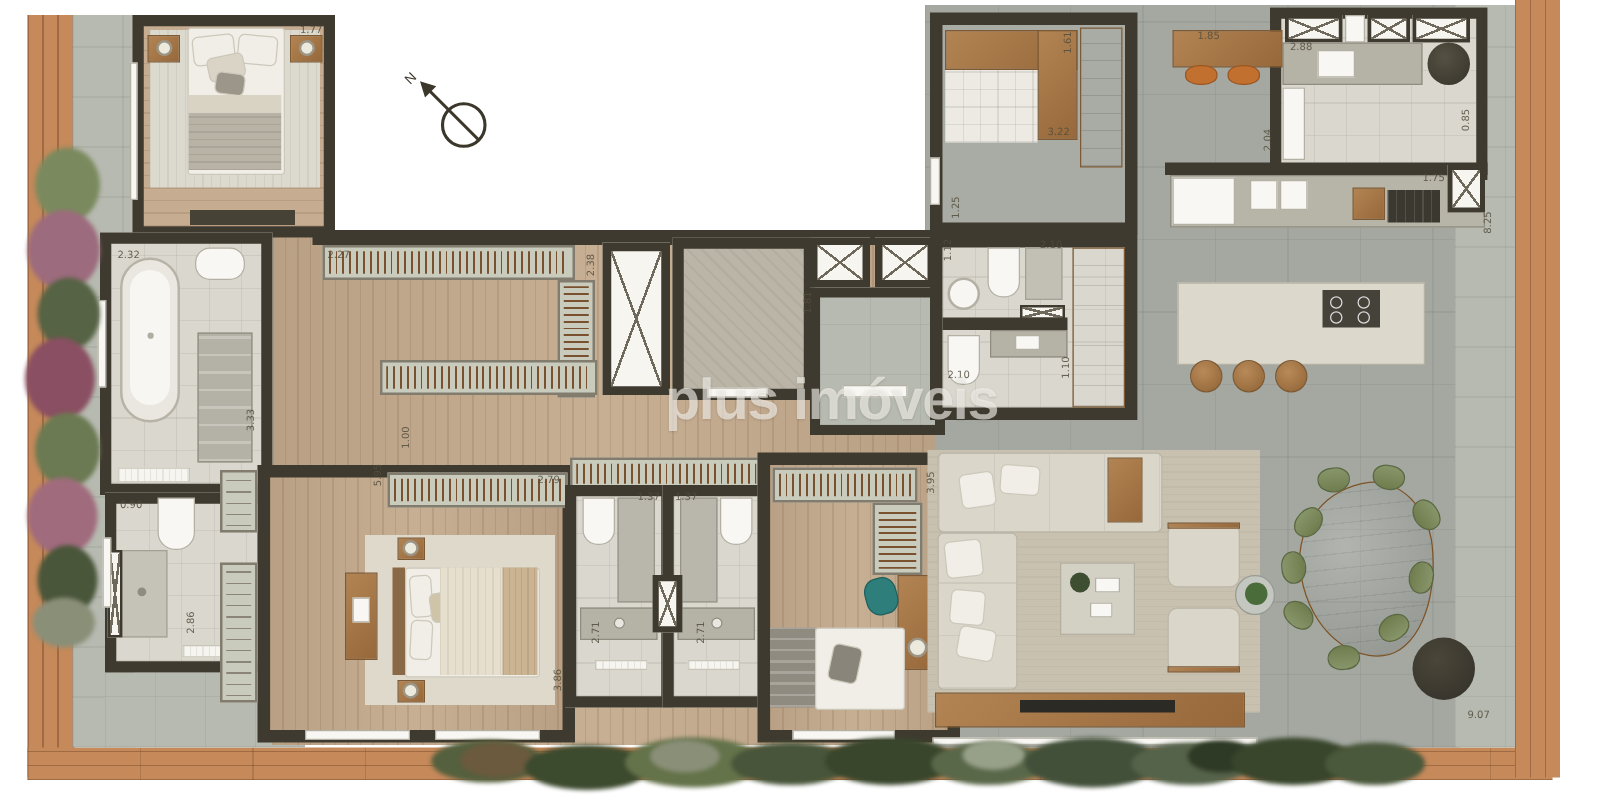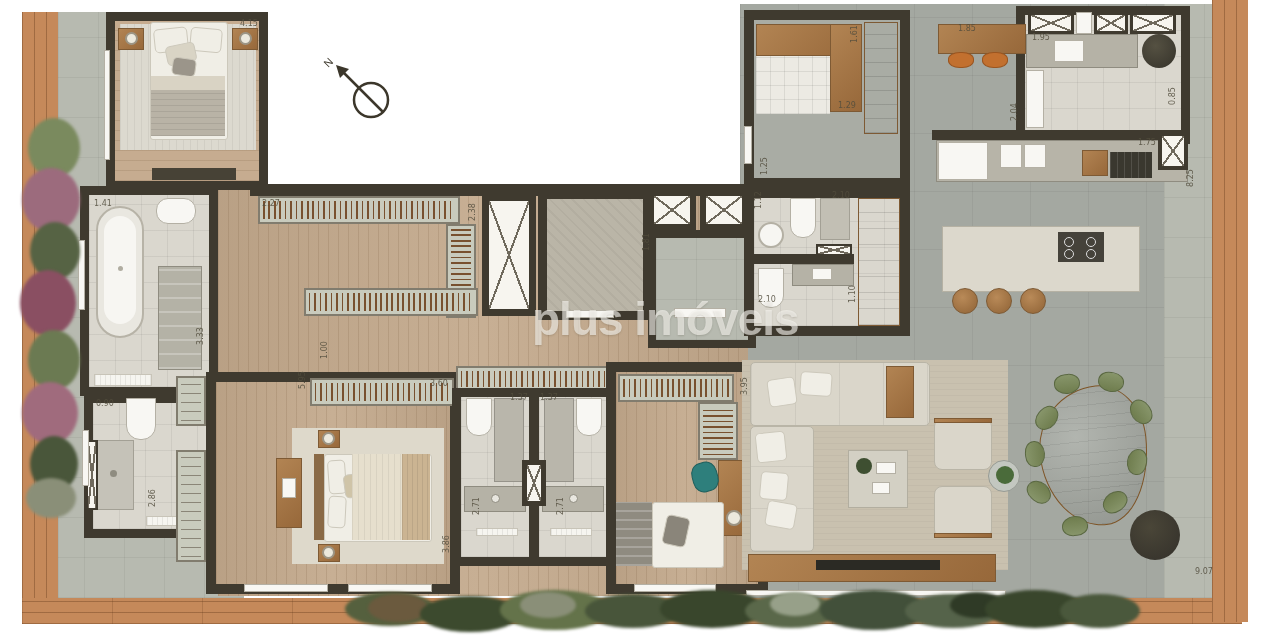--- a/index.html
+++ b/index.html
@@ -296,48 +296,48 @@
   <div class="plant" style="left:26px;top:478px;width:50px;height:40px;background:#8a8f78;"></div>
 
   <svg class="abs" style="left:318px;top:50px;" width="90" height="80" viewBox="0 0 90 80">
     <circle cx="53" cy="50" r="17" fill="none" stroke="#3c372b" stroke-width="2.5"></circle>
     <line x1="65" y1="62" x2="24" y2="21" stroke="#3c372b" stroke-width="2.5"></line>
     <polygon points="18,15 31,19 22,28" fill="#3c372b"></polygon>
     <text x="7" y="16" font-size="11" font-family="Liberation Sans, sans-serif" fill="#3c372b" transform="rotate(-45 11 13)">N</text>
   </svg>
 
   <div id="dim-layer" class="abs" style="left:0;top:0;width:1280px;height:640px;">
-      <span class="dim" style="left: 240px; top: 20px;">4.15</span>
-      <span class="dim" style="left: 94px; top: 200px;">1.41</span>
+      <span class="dim" style="left: 240px; top: 20px;">1.77</span>
+      <span class="dim" style="left: 94px; top: 200px;">2.32</span>
       <span class="dim v" style="left: 192px; top: 332px;">3.33</span>
       <span class="dim" style="left: 96px; top: 400px;">0.90</span>
       <span class="dim v" style="left: 144px; top: 494px;">2.86</span>
       <span class="dim" style="left: 262px; top: 200px;">2.27</span>
       <span class="dim v" style="left: 464px; top: 208px;">2.38</span>
       <span class="dim v" style="left: 316px; top: 346px;">1.00</span>
       <span class="dim v" style="left: 294px; top: 376px;">5.95</span>
-      <span class="dim" style="left: 430px; top: 380px;">3.60</span>
+      <span class="dim" style="left: 430px; top: 380px;">2.79</span>
       <span class="dim v" style="left: 438px; top: 540px;">3.86</span>
       <span class="dim" style="left: 510px; top: 394px;">1.37</span>
       <span class="dim" style="left: 540px; top: 394px;">1.37</span>
       <span class="dim v" style="left: 468px; top: 502px;">2.71</span>
       <span class="dim v" style="left: 552px; top: 502px;">2.71</span>
       <span class="dim v" style="left: 736px; top: 382px;">3.95</span>
       <span class="dim v" style="left: 638px; top: 238px;">1.81</span>
       <span class="dim v" style="left: 750px; top: 196px;">1.12</span>
       <span class="dim" style="left: 832px; top: 192px;">2.10</span>
       <span class="dim" style="left: 758px; top: 296px;">2.10</span>
       <span class="dim v" style="left: 844px; top: 290px;">1.10</span>
       <span class="dim v" style="left: 846px; top: 30px;">1.61</span>
-      <span class="dim" style="left: 838px; top: 102px;">1.29</span>
+      <span class="dim" style="left: 838px; top: 102px;">3.22</span>
       <span class="dim v" style="left: 756px; top: 162px;">1.25</span>
       <span class="dim" style="left: 958px; top: 25px;">1.85</span>
-      <span class="dim" style="left: 1032px; top: 34px;">1.95</span>
+      <span class="dim" style="left: 1032px; top: 34px;">2.88</span>
       <span class="dim v" style="left: 1006px; top: 108px;">2.04</span>
       <span class="dim v" style="left: 1164px; top: 92px;">0.85</span>
       <span class="dim" style="left: 1138px; top: 139px;">1.75</span>
       <span class="dim v" style="left: 1182px; top: 174px;">8.25</span>
-      <span class="dim" style="left: 1174px; top: 568px; margin-left: 21px;">9.07</span>
+      <span class="dim" style="left: 1174px; top: 568px;">9.07</span>
     </div>
 
   <div id="watermark">plus imóveis</div>
 
 </div>
 
 </body></html>

